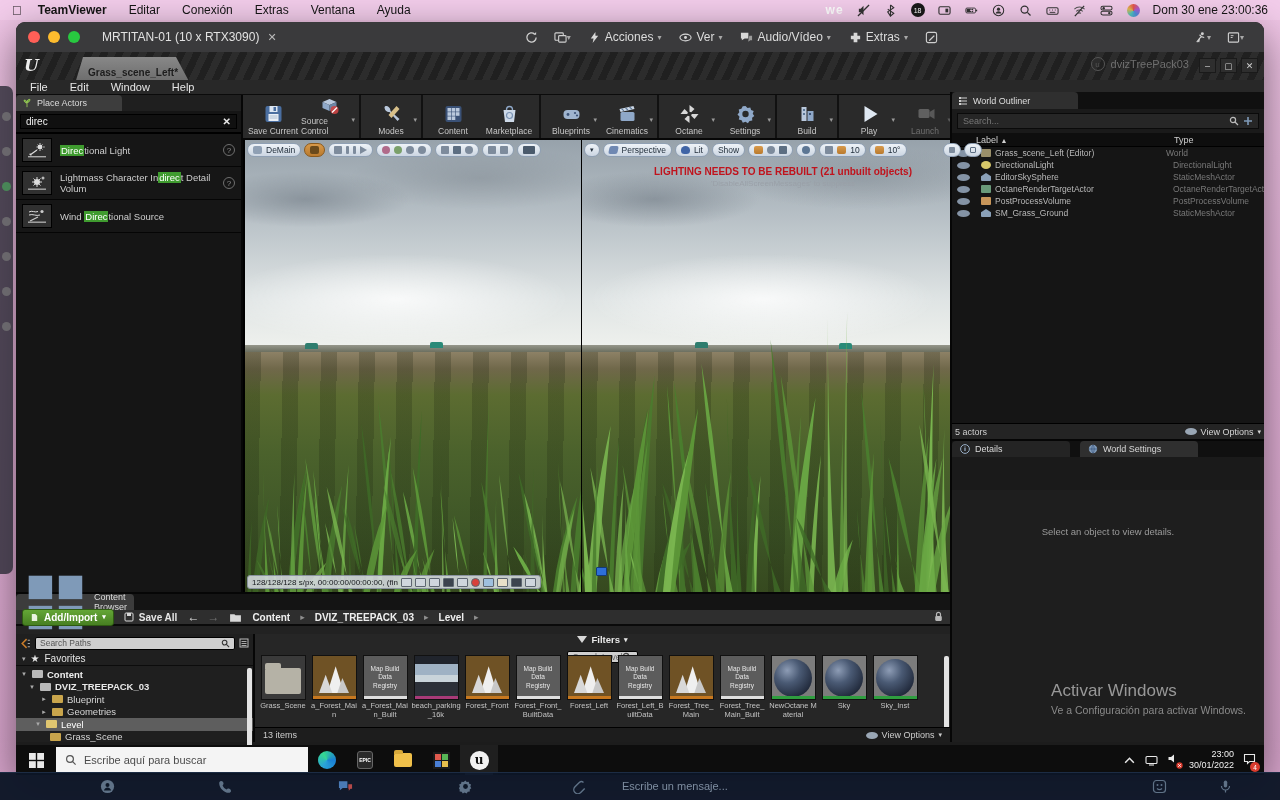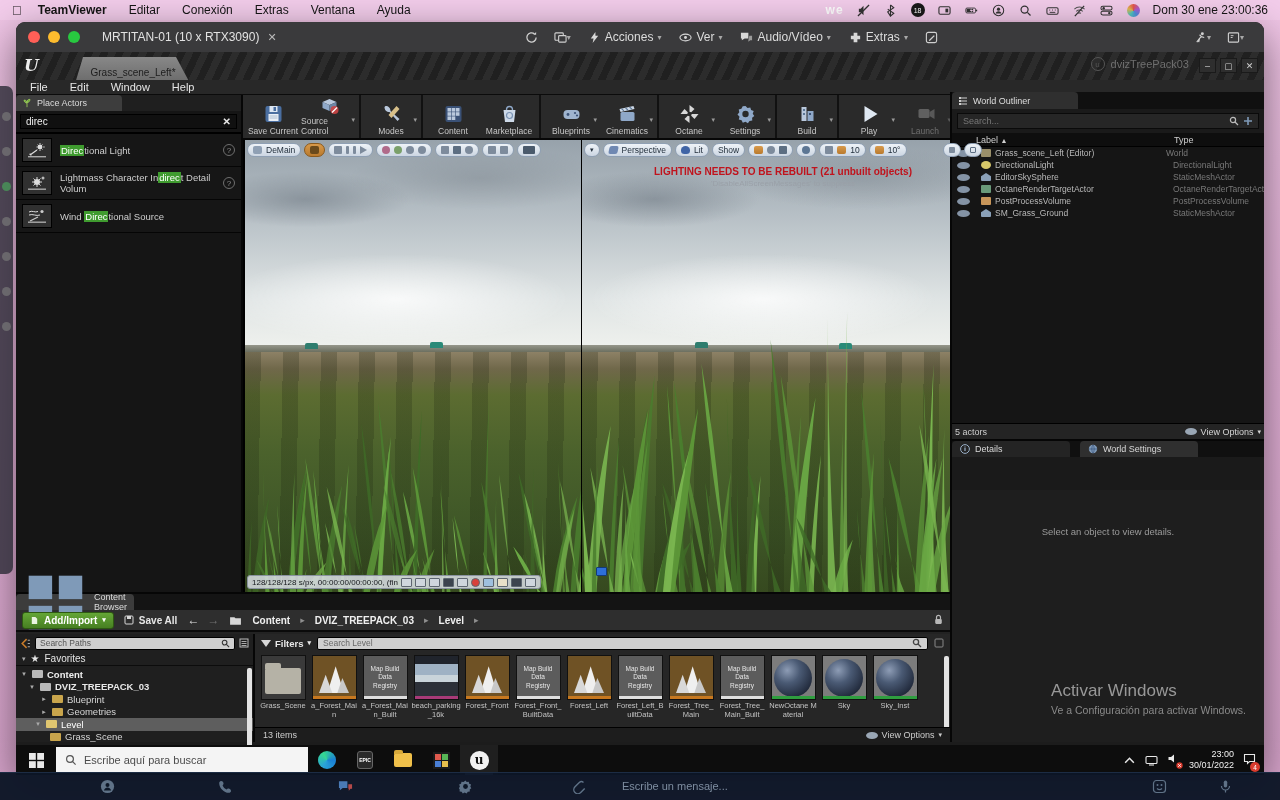--- a/index.html
+++ b/index.html
@@ -53,21 +53,21 @@
   .ue { position:absolute; left:0; top:0; right:0; bottom:30px; background:#1c1c1c; }
 
   
   .uetitle { position:absolute; left:0; top:0; right:0; height:28px;
              background:repeating-linear-gradient(115deg,#2c2c2c 0 7px,#202020 7px 14px); }
   .uelogo { position:absolute; left:8px; top:3px; color:#eee; font-family:"DejaVu Serif",serif;
             font-size:17px; font-weight:bold; font-style:italic; }
   .uetab { position:absolute; left:58px; top:5px; width:118px; height:30px;
            background:linear-gradient(#888,#666); clip-path:polygon(9px 0,calc(100% - 16px) 0,100% 100%,0 100%);
            display:flex; align-items:center; justify-content:center;
-           font-size:10px; color:#1d1d1d; font-weight:normal; }
+           font-size:10px; color:#1d1d1d; font-weight:bold; }
   .uesession { position:absolute; right:75px; top:5px; color:#6f6f6f; font-size:11px;
                display:flex; align-items:center; gap:6px; }
   .uesession .av { width:14px; height:14px; border-radius:50%; border:1px solid #555;
                    color:#555; font-size:8px; display:flex; align-items:center; justify-content:center; }
   .winctl { position:absolute; right:6px; top:6px; display:flex; gap:4px; }
   .winctl span { width:17px; height:15px; color:#cfcfcf; font-size:9px; display:flex;
                  align-items:center; justify-content:center; background:#2e2e2e; border:1px solid #1a1a1a; }
 
   
   .uemenu { position:absolute; left:0; top:28px; right:0; height:15px; background:#282828;
@@ -190,21 +190,21 @@
   .actwm { position:absolute; right:18px; bottom:26px; text-align:left; color:#8f8f8f; }
   .actwm .a1 { font-size:17px; font-weight:300; color:#989898; }
   .actwm .a2 { font-size:10.5px; color:#8a8a8a; margin-top:3px; }
 
   
   .cb { position:absolute; left:0; top:540px; width:934px; height:150px; background:#222;
         border-top:2px solid #060606; }
   .cb-tabrow { height:16px; background:#141414; display:flex; }
   .cb-tab { width:118px; background:#3c3c3c; border-radius:4px 4px 0 0; display:flex; align-items:center;
             gap:5px; padding-left:6px; font-size:9px; color:#dcdcdc; }
-  .cb-actions { height:22px; background:#2e2e2e; border-bottom:2px solid #0a0a0a; display:flex;
+  .cb-actions { height:16px; background:#2e2e2e; border-bottom:2px solid #0a0a0a; display:flex;
                 align-items:center; padding:0 6px; gap:10px; }
   .addbtn { background:linear-gradient(#64a636,#477f22); border:1px solid #2e5a12; border-radius:3px;
             height:17px; display:flex; align-items:center; gap:5px; padding:0 7px; color:#fff;
             font-size:10px; font-weight:bold; }
   .saveall { display:flex; align-items:center; gap:5px; color:#e6e6e6; font-size:10px; font-weight:bold; }
   .navarr { display:flex; gap:8px; font-size:12px; }
   .navarr .bk { color:#e0e0e0; } .navarr .fw { color:#6f6f6f; }
   .crumbsep { color:#8f8f8f; font-size:9px; }
   .crumb { color:#efefef; font-size:10px; font-weight:bold; }
   .cb-body { position:absolute; left:0; top:40px; right:0; bottom:0; display:flex; }
@@ -216,21 +216,21 @@
              font-size:10px; color:#e4e4e4; border-bottom:1px solid #0c0c0c; }
   .star { color:#e8e8e8; font-size:10px; }
   .tree { font-size:9.5px; color:#d6d6d6; padding-top:2px; }
   .trow { height:12.5px; display:flex; align-items:center; gap:4px; }
   .trow .ar { width:8px; font-size:7px; color:#aaa; text-align:center; }
   .fold { width:11px; height:8px; background:#c9a54c; border-radius:1px; position:relative; flex:none; }
   .fold.gray { background:#b9b9b9; }
   .trow.sel { background:#5e5e5e; }
   .cb-scroll { position:absolute; right:1px; top:34px; width:5px; height:80px; background:#e3e3e3; border-radius:2px; }
   .cb-right { flex:1; position:relative; background:#262626; }
-  .flt-row { height:18px; display:flex; align-items:center; gap:6px; padding:0 6px; }
+  .flt-row { height:18px; display:flex; align-items:center; gap:6px; padding:0 6px;flex-direction:column; }
   .fltbtn { display:flex; align-items:center; gap:4px; color:#e8e8e8; font-size:9.5px; font-weight:bold; }
   .funnel { width:0; height:0; border-left:5px solid transparent; border-right:5px solid transparent;
             border-top:7px solid #d8d8d8; }
   .lvl-input { flex:1; height:13px; background:#cfcfcf; border:1px solid #000; border-radius:2px;
                display:flex; align-items:center; padding:0 5px; color:#666; font-size:8.5px; }
   .lvl-input .ph { flex:1; }
   .assets { display:flex; gap:3px; padding:3px 4px; }
   .tile { width:48px; display:flex; flex-direction:column; align-items:center; }
   .thumb { width:45px; height:45px; position:relative; background:#3a3a3a; border:1px solid #111;
            display:flex; align-items:center; justify-content:center; overflow:hidden; }

